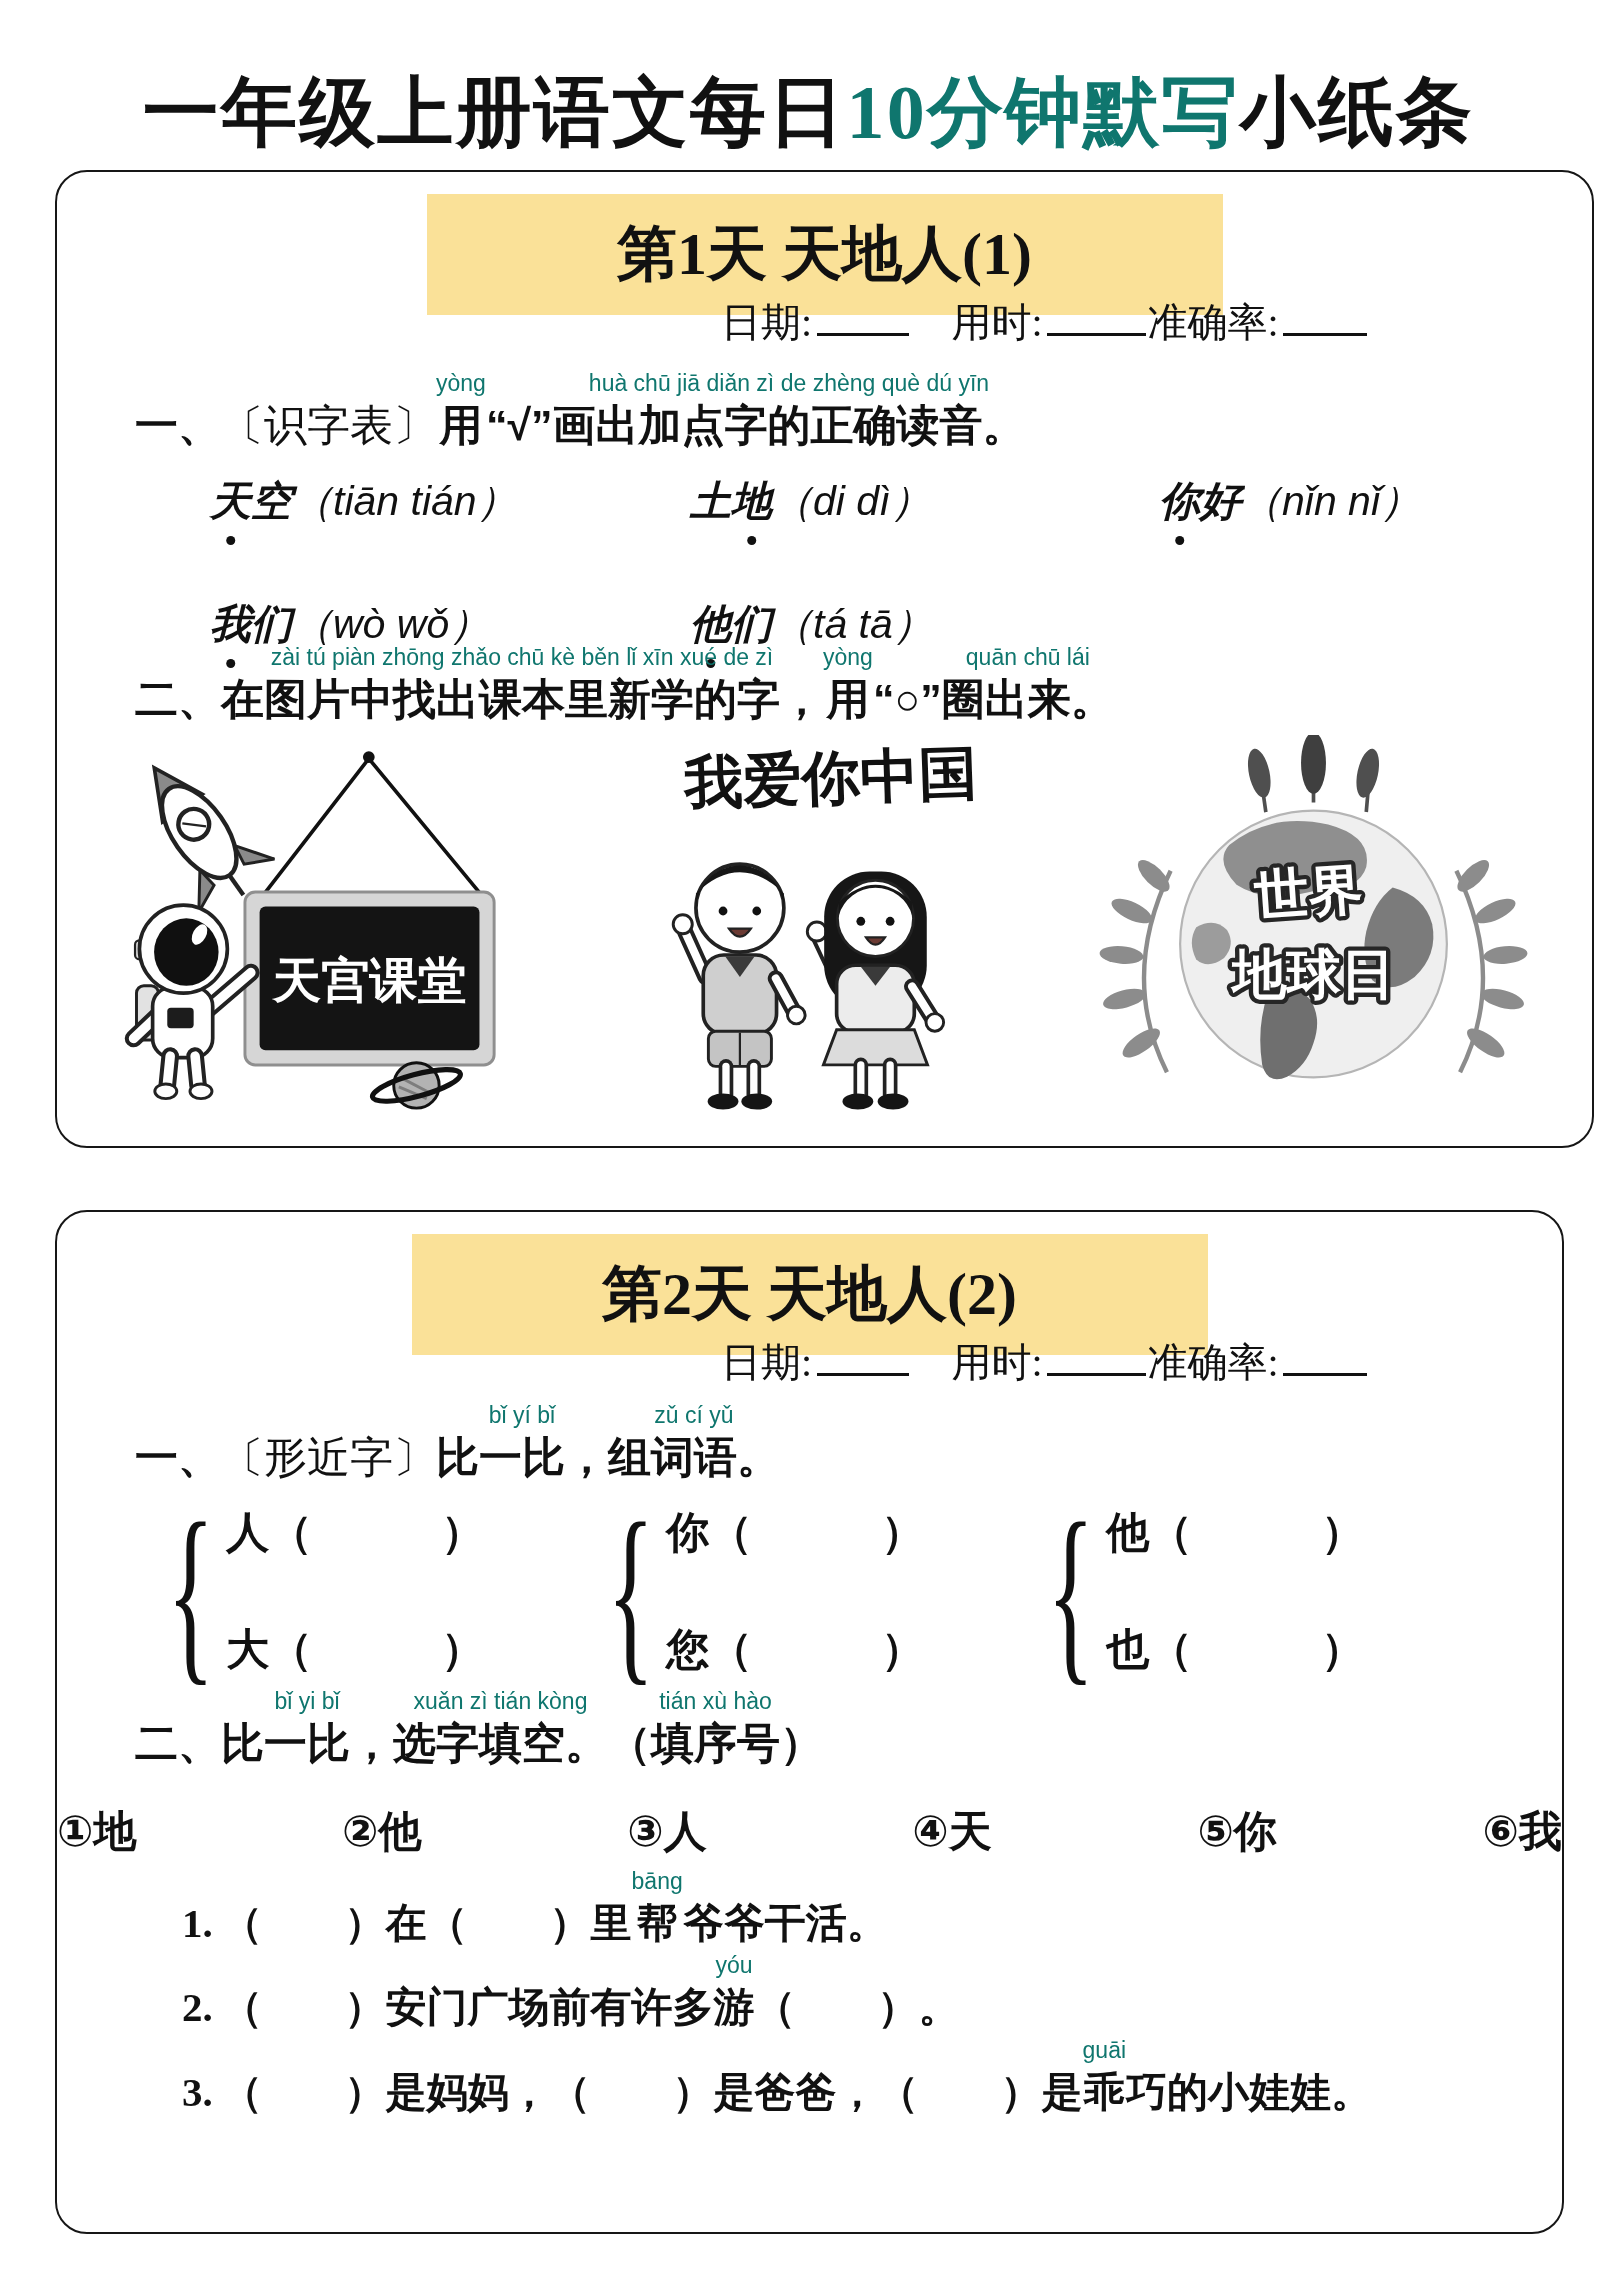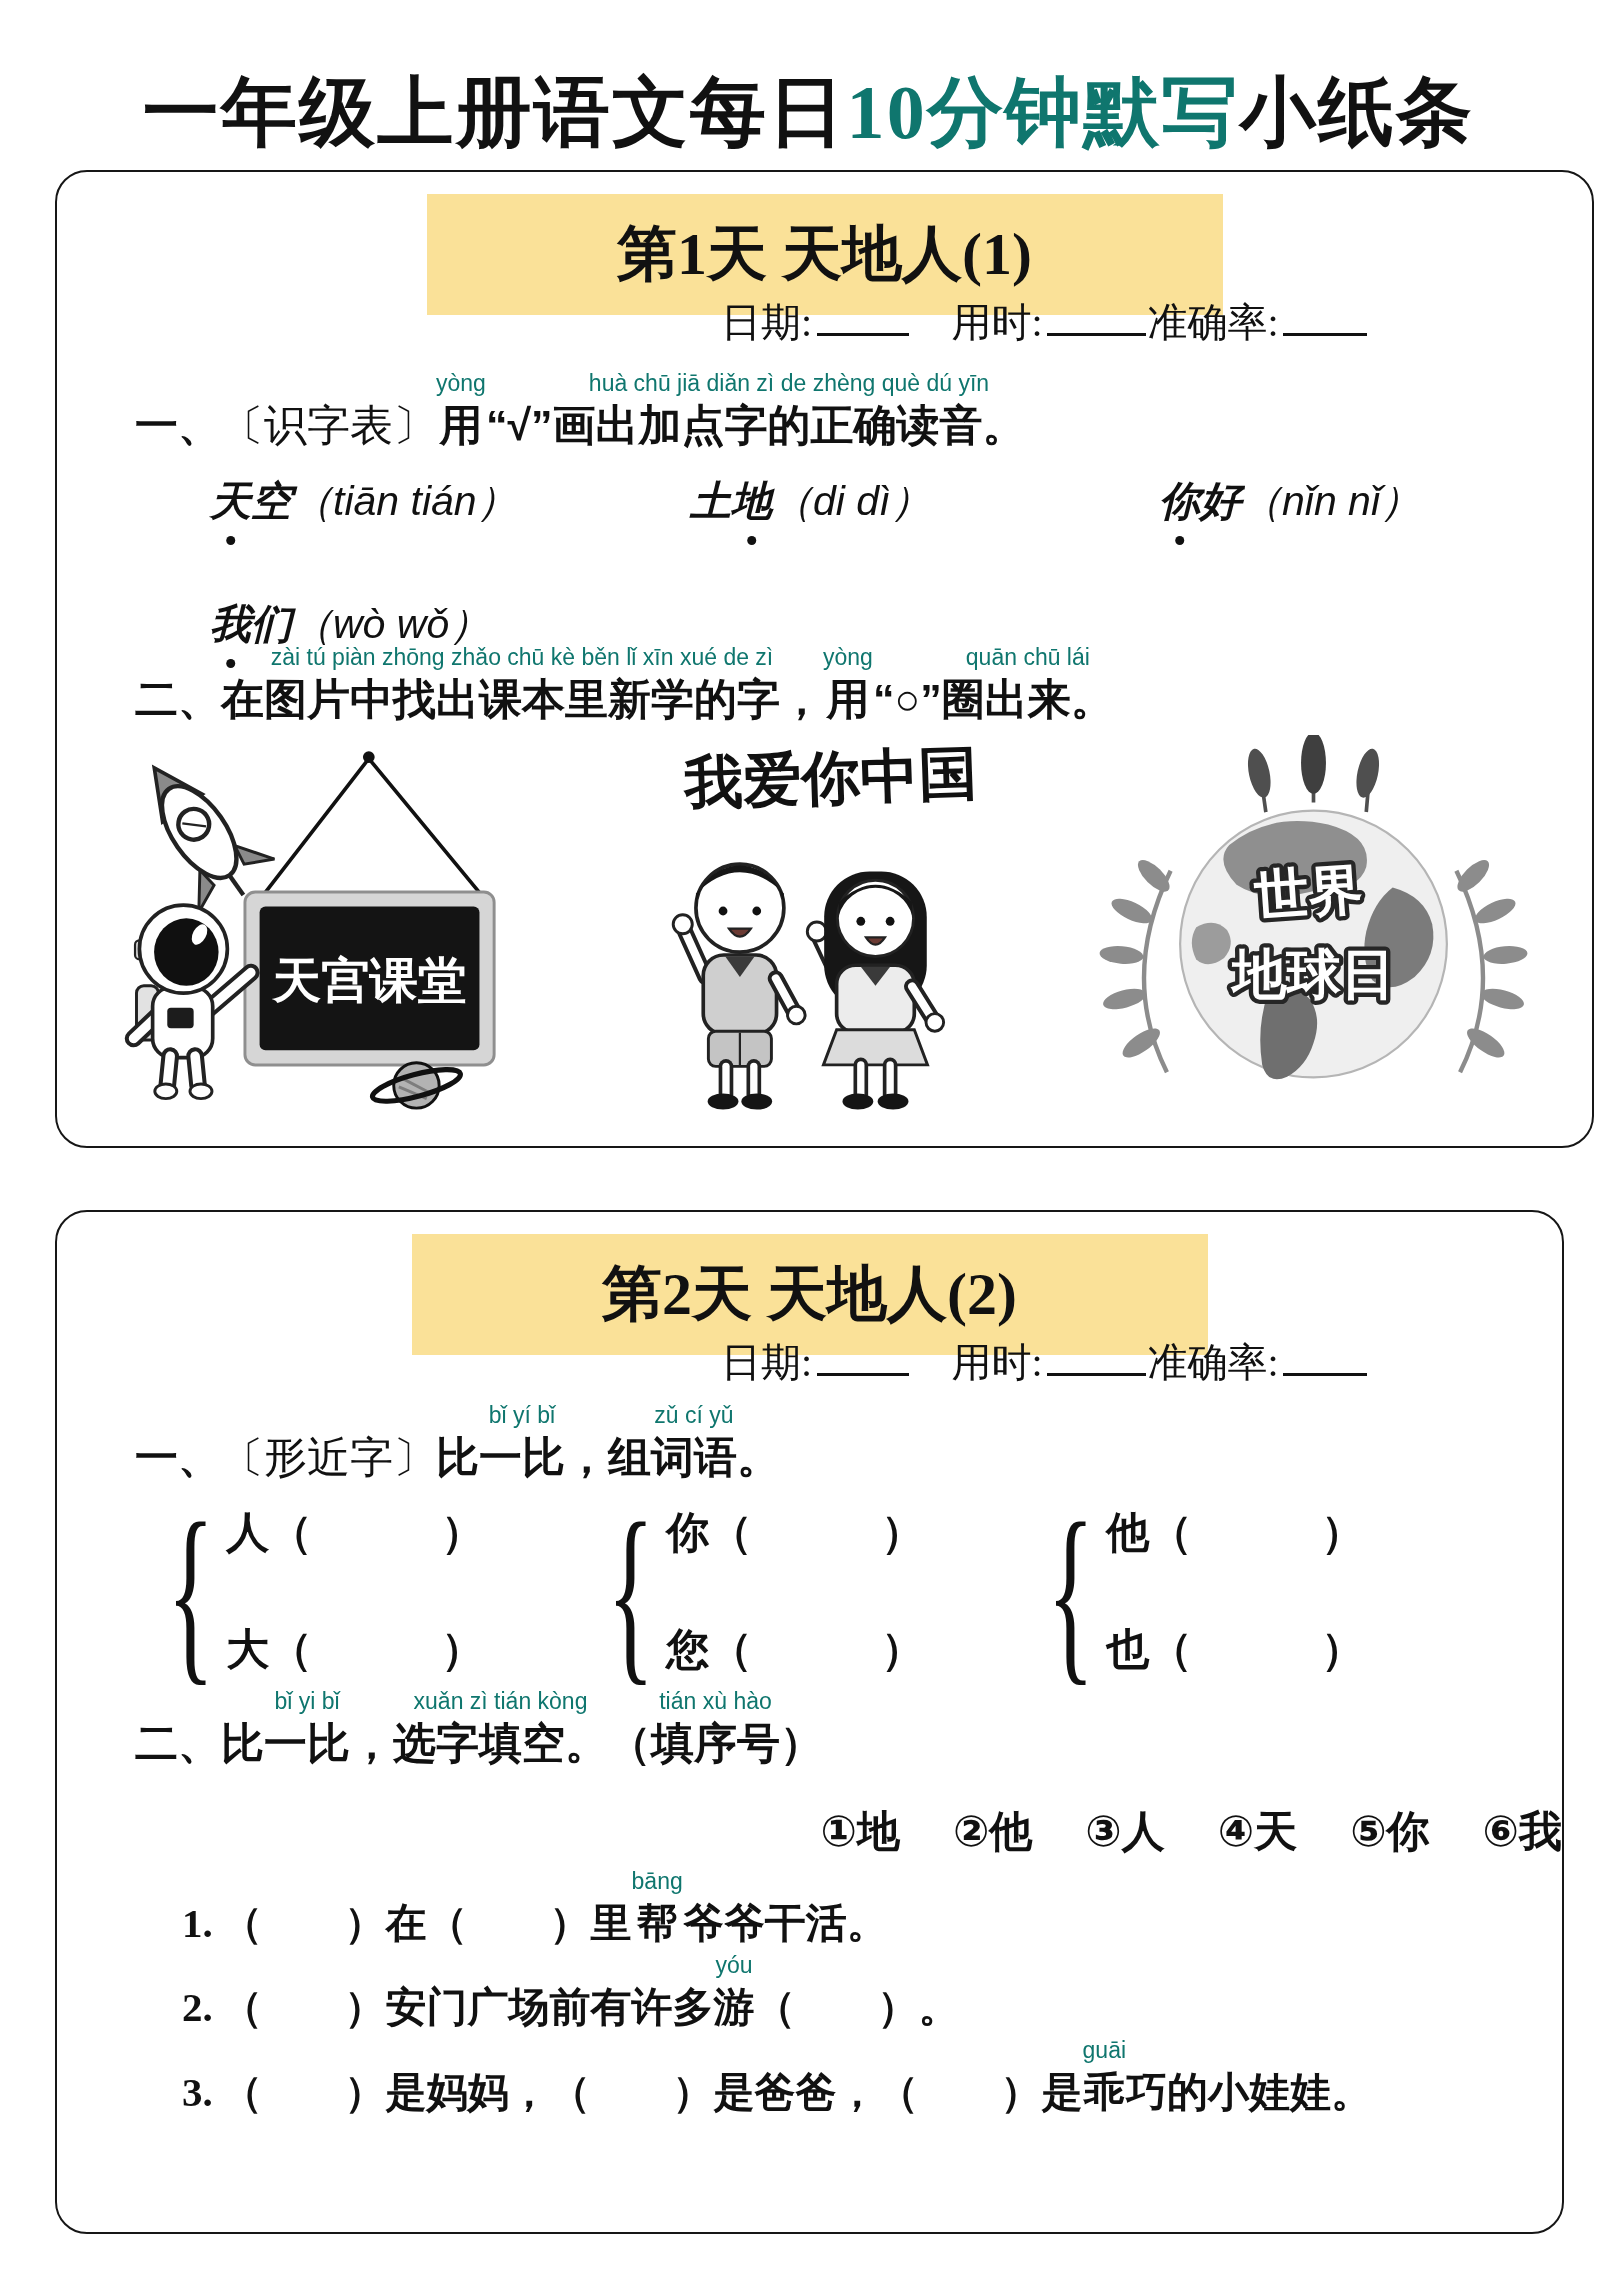--- a/index.html
+++ b/index.html
@@ -68,21 +68,21 @@
   .pairs{position:absolute;left:110px;top:292px;width:1320px;display:flex;}
   .pair{display:flex;align-items:center;width:440px;}
   .brace{
     font-family:"Liberation Serif","DejaVu Serif",serif;font-size:99px;font-weight:400;
     line-height:1;transform:scaleY(2.0);margin-right:11.7px;
   }
   .pair-col{display:flex;flex-direction:column;gap:59px;font-size:43px;font-weight:700;white-space:nowrap;}
   
   .options{
     position:absolute;left:0;top:591px;width:100%;
-    display:flex;justify-content:flex-end;gap:53px;
+    display:flex;justify-content:space-between;gap:53px;
     font-size:43px;font-weight:700;white-space:nowrap;
   }
   
   .sentence{position:absolute;left:125px;white-space:nowrap;}
   .sentence .num{
     display:inline-block;vertical-align:bottom;margin-right:8.8px;
     font-family:"Liberation Serif","DejaVu Serif",serif;
     font-weight:700;font-size:41px;line-height:51px;
   }
   .sentence .seg .zh{font-size:41px;}
@@ -101,20 +101,21 @@
   <div class="hline q1">
     
   <span class="seg"><span class="py"></span><span class="zh">一、</span></span><span class="seg kai"><span class="py"></span><span class="zh">〔识字表〕</span></span><span class="seg"><span class="py">yòng</span><span class="zh">用</span></span><span class="seg"><span class="py"></span><span class="zh">“√”</span></span><span class="seg"><span class="py">huà chū jiā diǎn zì de zhèng què dú yīn</span><span class="zh">画出加点字的正确读音。</span></span></div>
 
   <div class="words">
 
   <span class="word"><span></span><span class="dotted">天</span><span>空</span><span class="reading">（tiān tián）</span></span>
       <span class="word"><span>土</span><span class="dotted">地</span><span></span><span class="reading">（di dì）</span></span>
       <span class="word"><span></span><span class="dotted">你</span><span>好</span><span class="reading">（nǐn nǐ）</span></span>
       <span class="word"><span></span><span class="dotted">我</span><span>们</span><span class="reading">（wò wǒ）</span></span>
+      <span class="word"><span></span><span class="dotted">他</span><span>们</span><span class="reading">（tá tā）</span></span>
     </div>
 
   <div class="hline q2">
     
   <span class="seg"><span class="py"></span><span class="zh">二、</span></span><span class="seg"><span class="py">zài tú piàn zhōng zhǎo chū kè běn lǐ xīn xué de zì</span><span class="zh">在图片中找出课本里新学的字，</span></span><span class="seg"><span class="py">yòng</span><span class="zh">用</span></span><span class="seg"><span class="py"></span><span class="zh">“○”</span></span><span class="seg"><span class="py">quān chū lái</span><span class="zh">圈出来。</span></span></div>
 
   <div class="illus">
 
     <svg width="513" height="385" viewBox="0 0 700 525">
       <g transform="rotate(-35 165 120)">

